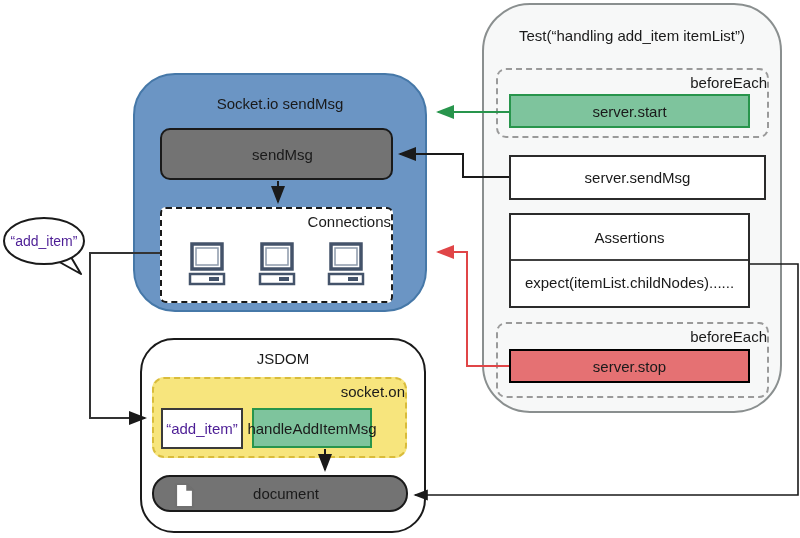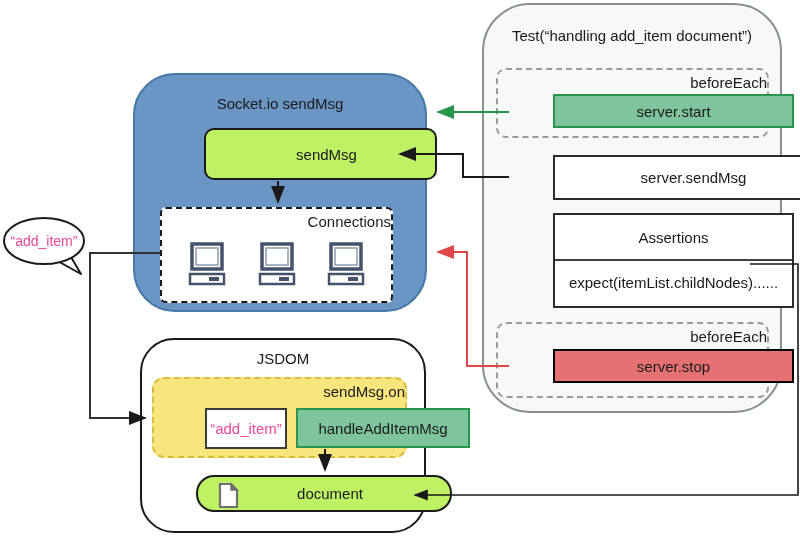--- a/index.html
+++ b/index.html
@@ -17,54 +17,54 @@
     background:#f7f8f8;border:2px solid #8a8f8f;border-radius:48px;z-index:1;}
   .blue-container{left:133px;top:73px;width:294px;height:239px;
     background:#6b95c4;border:2px solid #4678a8;border-radius:42px;z-index:1;}
   .jsdom-container{left:140px;top:338px;width:286px;height:195px;
     background:#ffffff;border:2px solid #1a1a1a;border-radius:34px;z-index:1;}
 
   .dashed-gray{border:2px dashed #9a9a9a;border-radius:10px;background:transparent;z-index:2;}
   .dashed-black{border:2px dashed #1a1a1a;border-radius:6px;background:#ffffff;z-index:2;}
   .yellow-box{background:#f7e57d;border:2px dashed #d9bc3b;border-radius:12px;z-index:2;}
 
-  .box{z-index:3;margin-left:44px;}
+  .box{z-index:3;}
   .green-box{background:#7ec49d;border:2px solid #28954c;}
   .red-box{background:#e57173;border:2px solid #000000;}
   .white-sq{background:#ffffff;border:2px solid #2b2b2b;}
-  .white-round{background:#bef264;border:2px solid #1a1a1a;border-radius:10px;padding-left:12px;}
+  .white-round{background:#737373;border:2px solid #1a1a1a;border-radius:10px;padding-left:12px;}
 
   .group-label{position:absolute;left:0;right:0;top:4px;text-align:right;}
   .assert-head{height:44px;border-bottom:2px solid #404040;}
   .assert-body{height:42px;}
-  .green-text{color:#ec4899;}
+  .green-text{color:#4c1d95;}
 
   .overlay{position:absolute;left:0;top:0;z-index:10;pointer-events:none;}
   .bubble-text{left:3px;top:217px;width:82px;height:48px;z-index:20;font-size:14px;}
   .computers{position:absolute;left:0;right:0;top:33px;display:flex;
     justify-content:space-between;padding:0 26px;}
   .doc-icon-wrap{position:absolute;left:20px;top:5px;}
 </style>
 </head>
 <body>
 
 <div class="stage">
 
   <div class="abs test-container">
-    <div class="ctitle" style="top:22px">Test(“handling add_item document”)</div>
+    <div class="ctitle" style="top:22px">Test(“handling add_item itemList”)</div>
   </div>
 
   <div class="abs dashed-gray" style="left:496px;top:68px;width:273px;height:70px">
     <div class="group-label">beforeEach</div>
   </div>
   <div class="abs box green-box center" style="left:509px;top:94px;width:241px;height:34px">
     <span>server.start</span>
   </div>
 
-  <div class="abs box white-sq center" style="left:509px;top:155px;width:281px;height:45px">
+  <div class="abs box white-sq center" style="left:509px;top:155px;width:257px;height:45px">
     <span>server.sendMsg</span>
   </div>
 
   <div class="abs box white-sq" style="left:509px;top:213px;width:241px;height:95px">
     <div class="assert-head center">Assertions</div>
     <div class="assert-body center">expect(itemList.childNodes)......</div>
   </div>
 
   <div class="abs dashed-gray" style="left:496px;top:322px;width:273px;height:76px">
     <div class="group-label">beforeEach</div>
@@ -103,26 +103,26 @@
         <rect x="21" y="35" width="10" height="4" fill="#44536a"></rect>
       </svg>
     </div>
   </div>
 
   <div class="abs jsdom-container">
     <div class="ctitle" style="top:10px">JSDOM</div>
   </div>
 
   <div class="abs yellow-box" style="left:152px;top:377px;width:255px;height:81px">
-    <div class="group-label">sendMsg.on</div>
+    <div class="group-label">socket.on</div>
   </div>
   <div class="abs box center" style="left:161px;top:408px;width:82px;height:41px;background:#ffffff;border:2px solid #3a3a3a">
     <span class="green-text">“add_item”</span>
   </div>
-  <div class="abs box green-box center" style="left:252px;top:408px;width:174px;height:40px">
+  <div class="abs box green-box center" style="left:252px;top:408px;width:120px;height:40px">
     <span>handleAddItemMsg</span>
   </div>
 
   <div class="abs box white-round center" style="left:152px;top:475px;width:256px;height:37px;border-radius:18px">
     <span class="doc-icon-wrap">
       <svg width="21" height="27" viewBox="0 0 21 27">
         <path d="M2 2 L13 2 L19 8 L19 25 L2 25 Z" fill="#ffffff" stroke="#707070" stroke-width="2.2"></path>
         <path d="M13 2 L13 8 L19 8 Z" fill="#707070" stroke="#707070" stroke-width="1.5"></path>
       </svg>
     </span>

